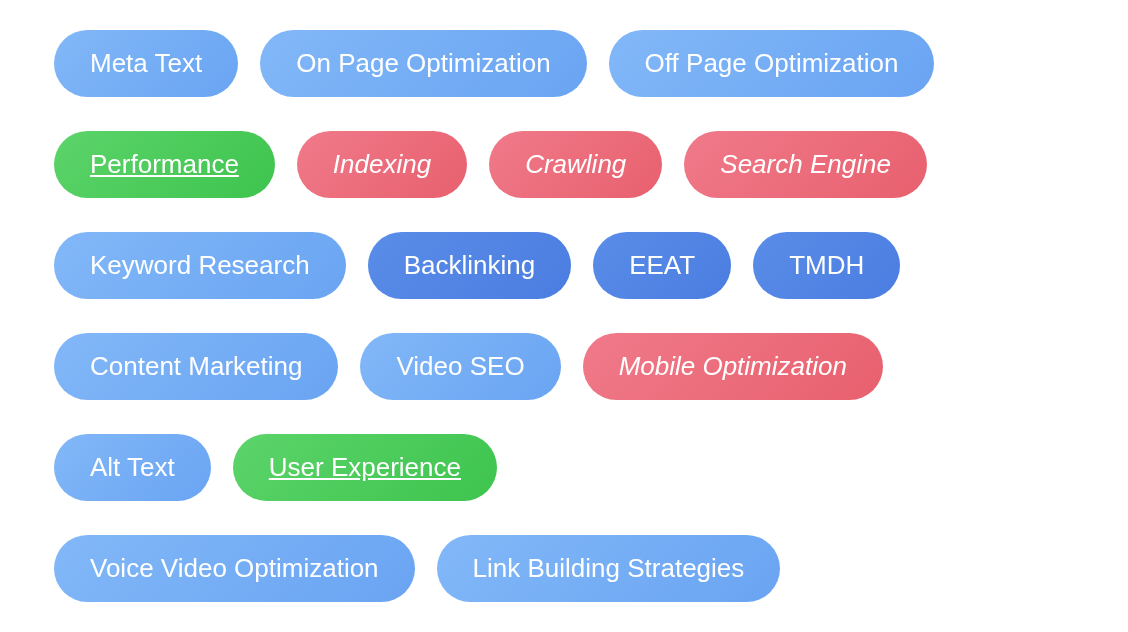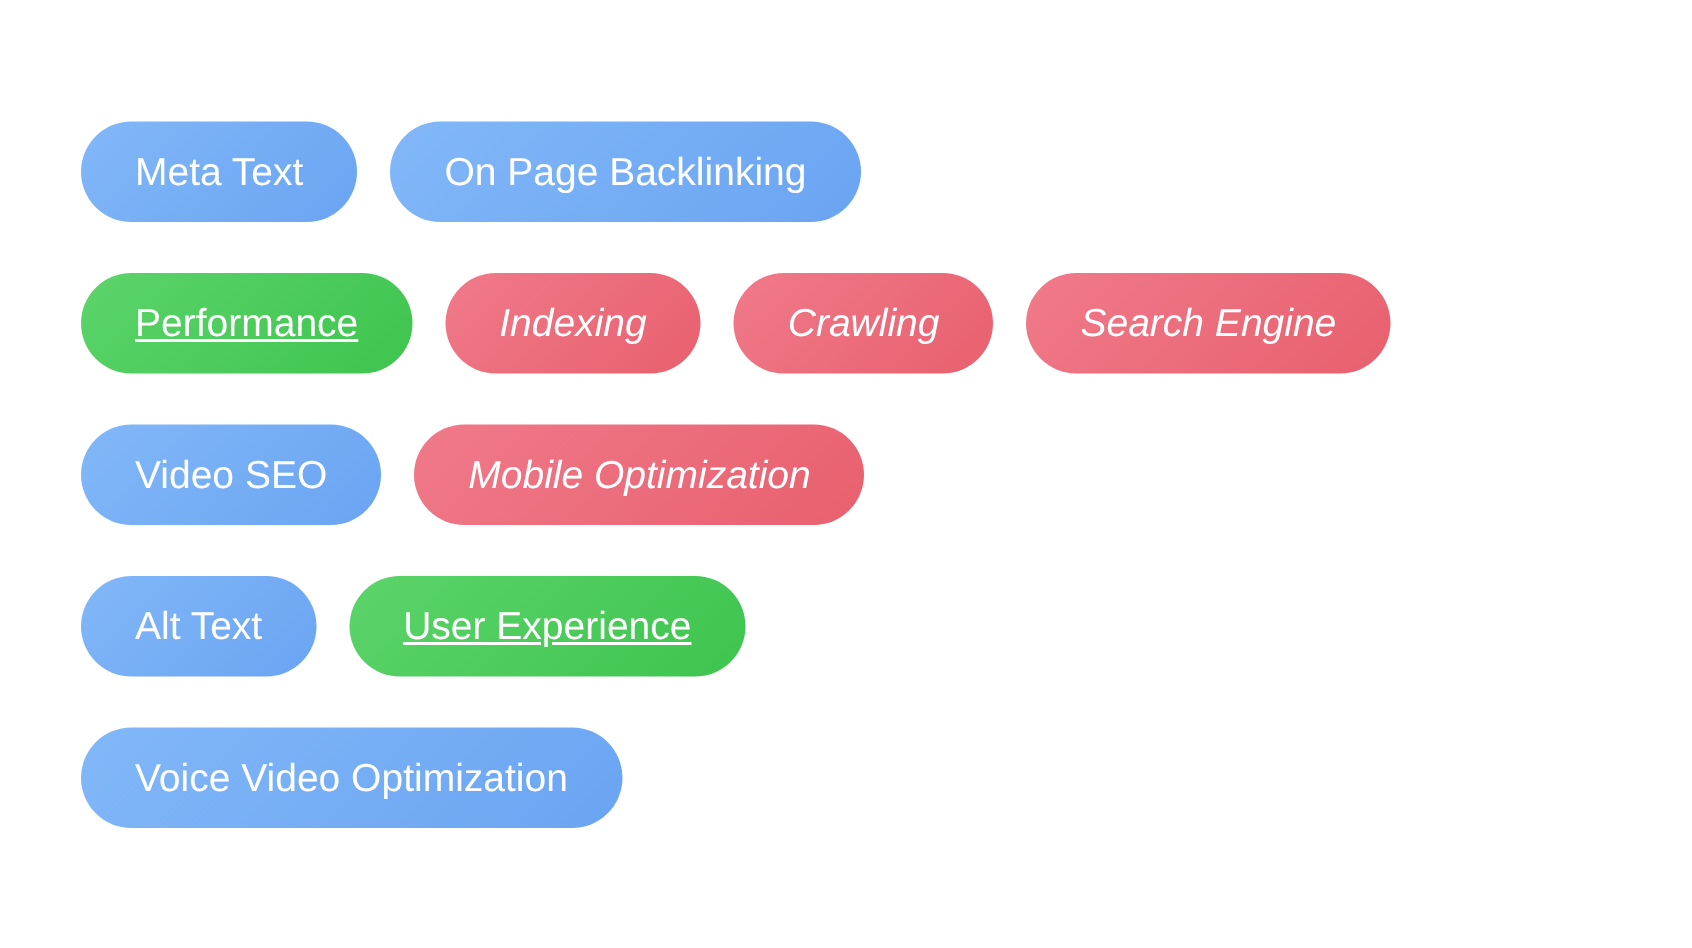--- a/index.html
+++ b/index.html
@@ -67,32 +67,41 @@
       background: linear-gradient(135deg, #82b8f8 0%, #6aa4f2 100%);
       color: #ffffff;
     }
   </style>
 </head>
 <body>
 
 <div class="container">
 <div class="row">
       <div class="tag tag-blue-light">Meta Text</div>
-      <div class="tag tag-blue-light">On Page Backlinking</div>
+      <div class="tag tag-blue-light">On Page Optimization</div>
+      <div class="tag tag-blue-light">Off Page Optimization</div>
     </div>
     <div class="row">
       <div class="tag tag-green">Performance</div>
       <div class="tag tag-pink">Indexing</div>
       <div class="tag tag-pink">Crawling</div>
       <div class="tag tag-pink">Search Engine</div>
     </div>
     <div class="row">
+      <div class="tag tag-blue-light">Keyword Research</div>
+      <div class="tag tag-blue-dark">Backlinking</div>
+      <div class="tag tag-blue-dark">EEAT</div>
+      <div class="tag tag-blue-dark">TMDH</div>
+    </div>
+    <div class="row">
+      <div class="tag tag-blue-light">Content Marketing</div>
       <div class="tag tag-blue-light">Video SEO</div>
       <div class="tag tag-pink">Mobile Optimization</div>
     </div>
     <div class="row">
       <div class="tag tag-blue-light">Alt Text</div>
       <div class="tag tag-green">User Experience</div>
     </div>
     <div class="row">
       <div class="tag tag-blue-light">Voice Video Optimization</div>
+      <div class="tag tag-blue-light">Link Building Strategies</div>
     </div>
   </div>
 
 </body></html>

